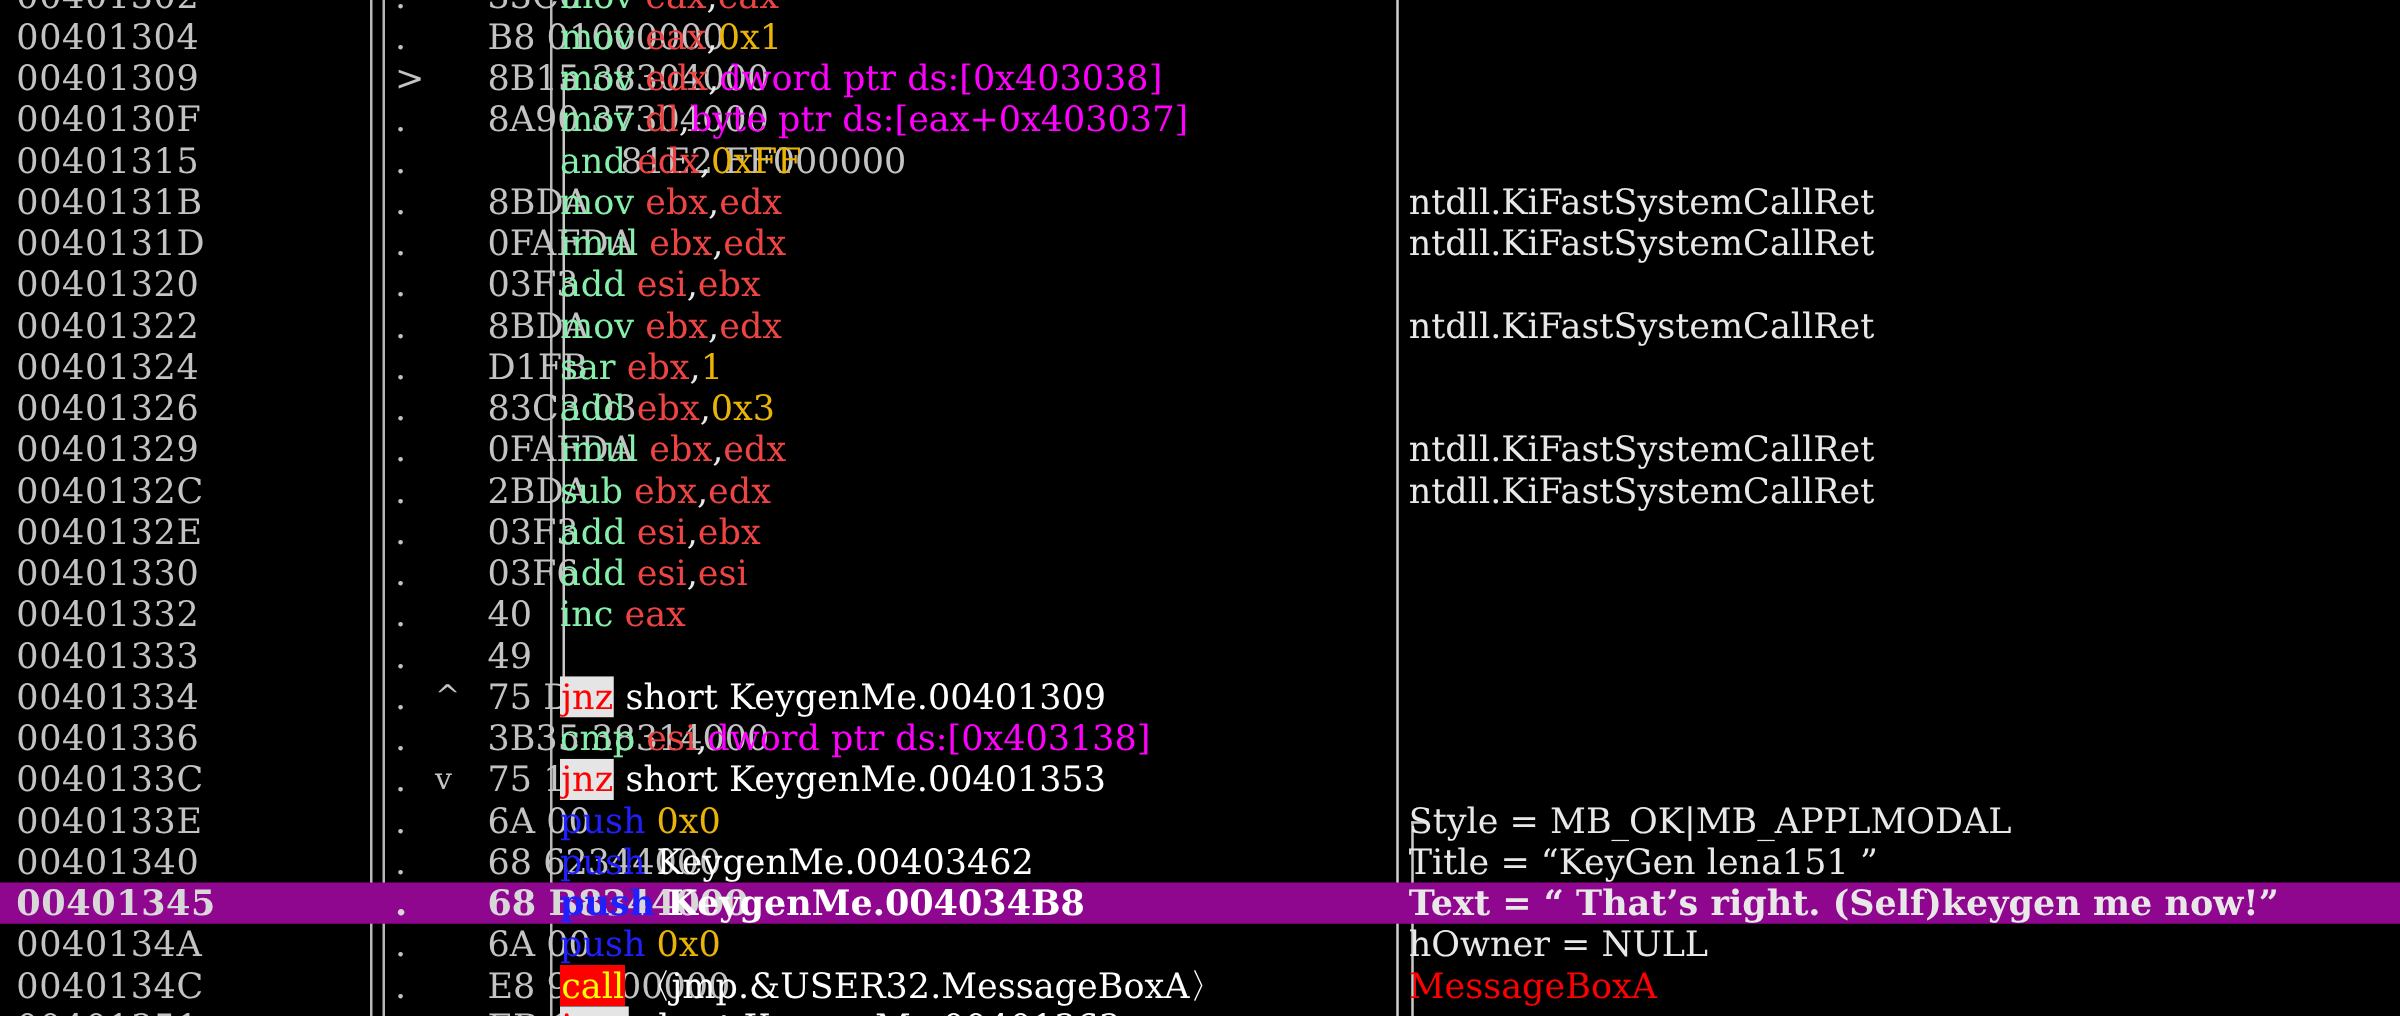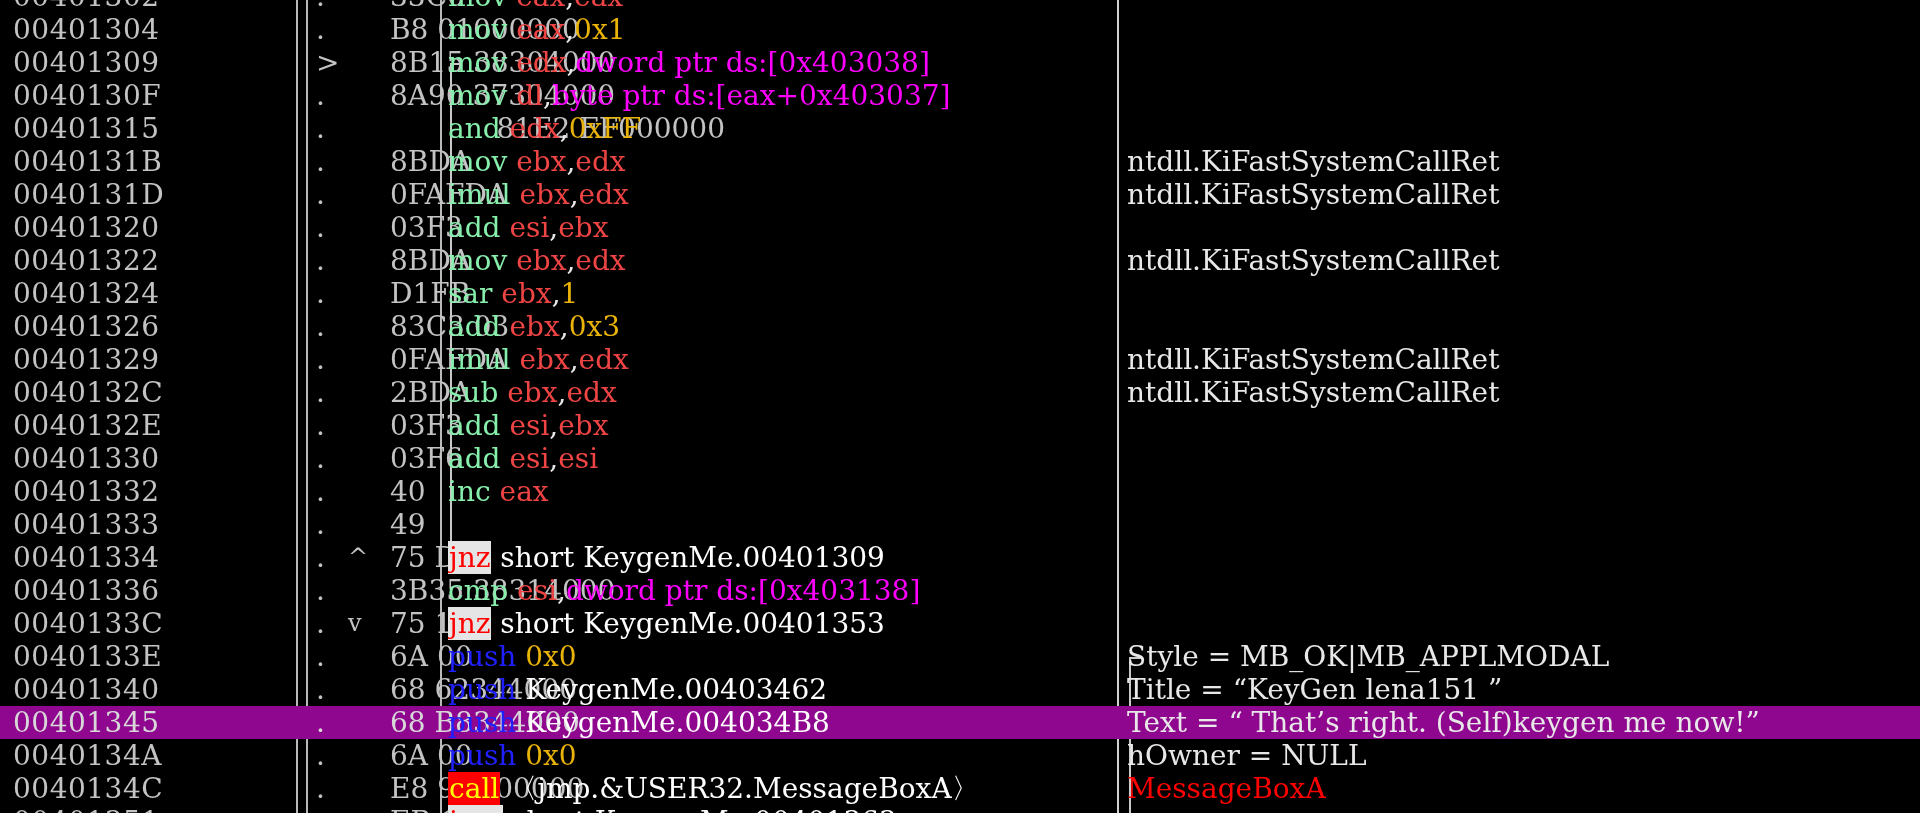--- a/index.html
+++ b/index.html
@@ -13,21 +13,21 @@
 
   
   .vrule{position:absolute;top:0;bottom:0;width:2px;background:#b9b9b9;}
   #rule-a{left:296px;}
   #rule-b{left:306px;}
   #rule-c{left:440px;}
   #rule-cmt{left:1117px;width:2px;background:#d0d0d0;}
 
   
   .row{position:absolute;left:0;right:0;height:33px;line-height:33px;white-space:nowrap;}
-  .row.sel{background:#8f068f;}
+  .row.sel{background:#8f068f;font-weight:bold;}
   .row.sel .addr,.row.sel .mark,.row.sel .hex{color:#d8d8d8;}
 
   .addr{position:absolute;left:13px;width:280px;font-size:28px;letter-spacing:0.5px;color:#c3c3c3;}
   .mark{position:absolute;left:316px;width:40px;font-size:28px;color:#c3c3c3;text-align:left;}
   .mark2{position:absolute;left:348px;width:34px;font-size:24px;color:#c3c3c3;}
   .hex{position:absolute;left:390px;width:330px;font-size:28px;color:#c3c3c3;overflow:hidden;}
   .dis{position:absolute;left:448px;width:665px;font-size:28px;overflow:hidden;}
   .cmt{position:absolute;left:1127px;right:0;font-size:28px;color:#c8c8c8;overflow:hidden;}
 
   

